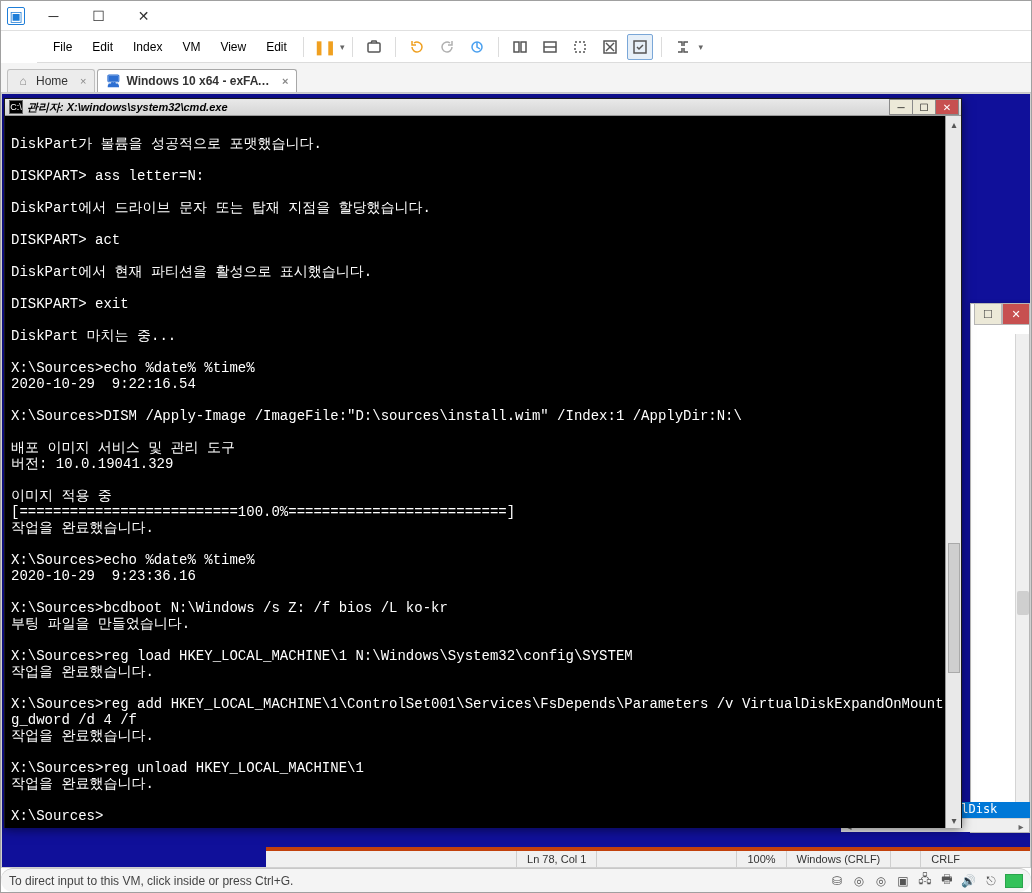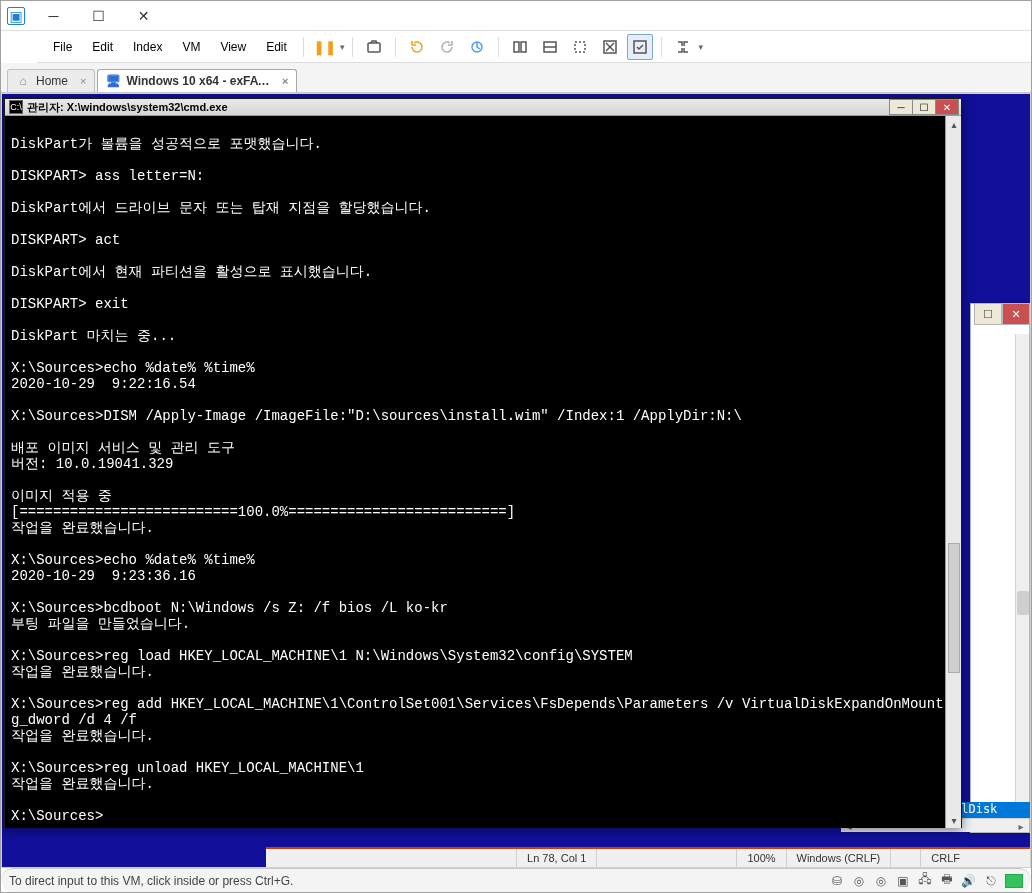--- a/index.html
+++ b/index.html
@@ -156,21 +156,21 @@
     display:flex;align-items:center;justify-content:center;color:#666;font-size:10px;
   }
   .bg-notepad .np-hscroll .arrow-l { left: 0; }
   .bg-notepad .np-hscroll .arrow-r { right: 0; }
 
   .np-status-strip {
     position: absolute;
     left: 264px; right: 0; height: 20px;
     bottom: 0;
     background: #f0f0f0;
-    border-top: 2px solid #c2410c;
+    border-top: 4px solid #c2410c;
     display: flex; align-items: center;
     font-size: 11px; color: #333;
     z-index: 3;
   }
   .np-cell { padding: 0 10px; border-left: 1px solid #cfcfcf; height: 100%; display:flex; align-items:center; }
   .np-spacer { flex: 1; }
 
   
   .cmd-window {
     position: absolute;
@@ -188,21 +188,21 @@
     padding: 0 2px 0 4px;
     font-size: 11px; color: #000;
     border-bottom: 1px solid #9a9a9a;
   }
   .cmd-ico {
     width: 14px; height: 14px; background: #000;
     display: inline-flex; align-items:center; justify-content:center;
     color:#fff; font-size: 9px; margin-right: 4px;
     border: 1px solid #666;
   }
-  .cmd-title-text { flex: 1; font-weight: 600; }
+  .cmd-title-text { flex: 1; font-weight: 600; font-style: italic; }
   .cmd-win-btns { display:flex; gap:0; }
   .cmd-wbtn {
     width: 24px; height: 16px;
     display:flex; align-items:center; justify-content:center;
     font-size: 10px; background: #ece9d8;
     border: 1px solid #8a8a8a; margin-left: -1px;
     cursor: pointer;
   }
   .cmd-wbtn.close { background: #c75050; color:#fff; }
 

